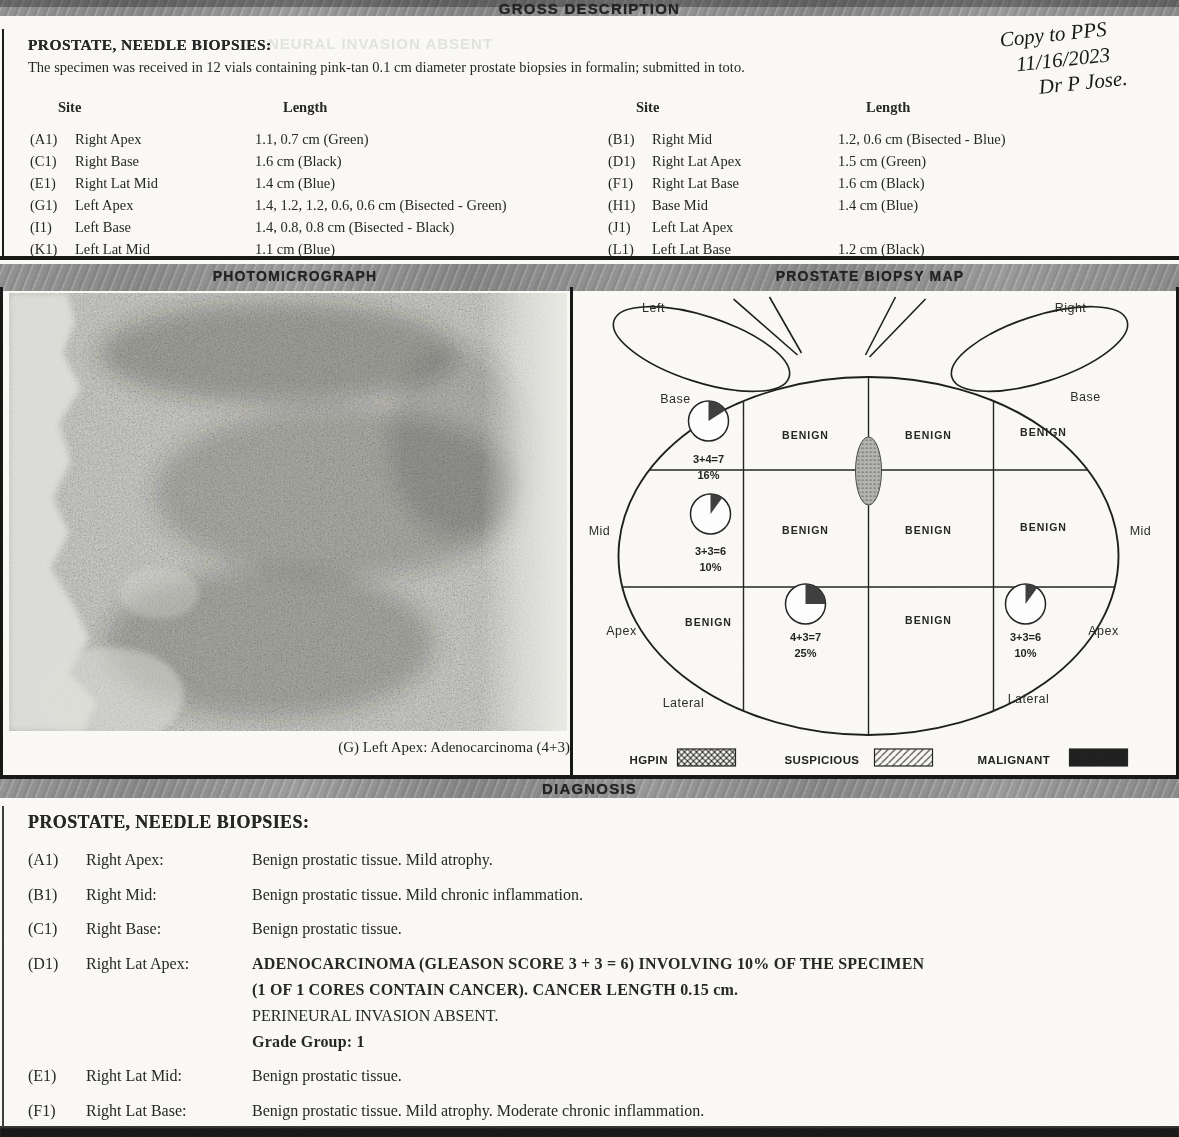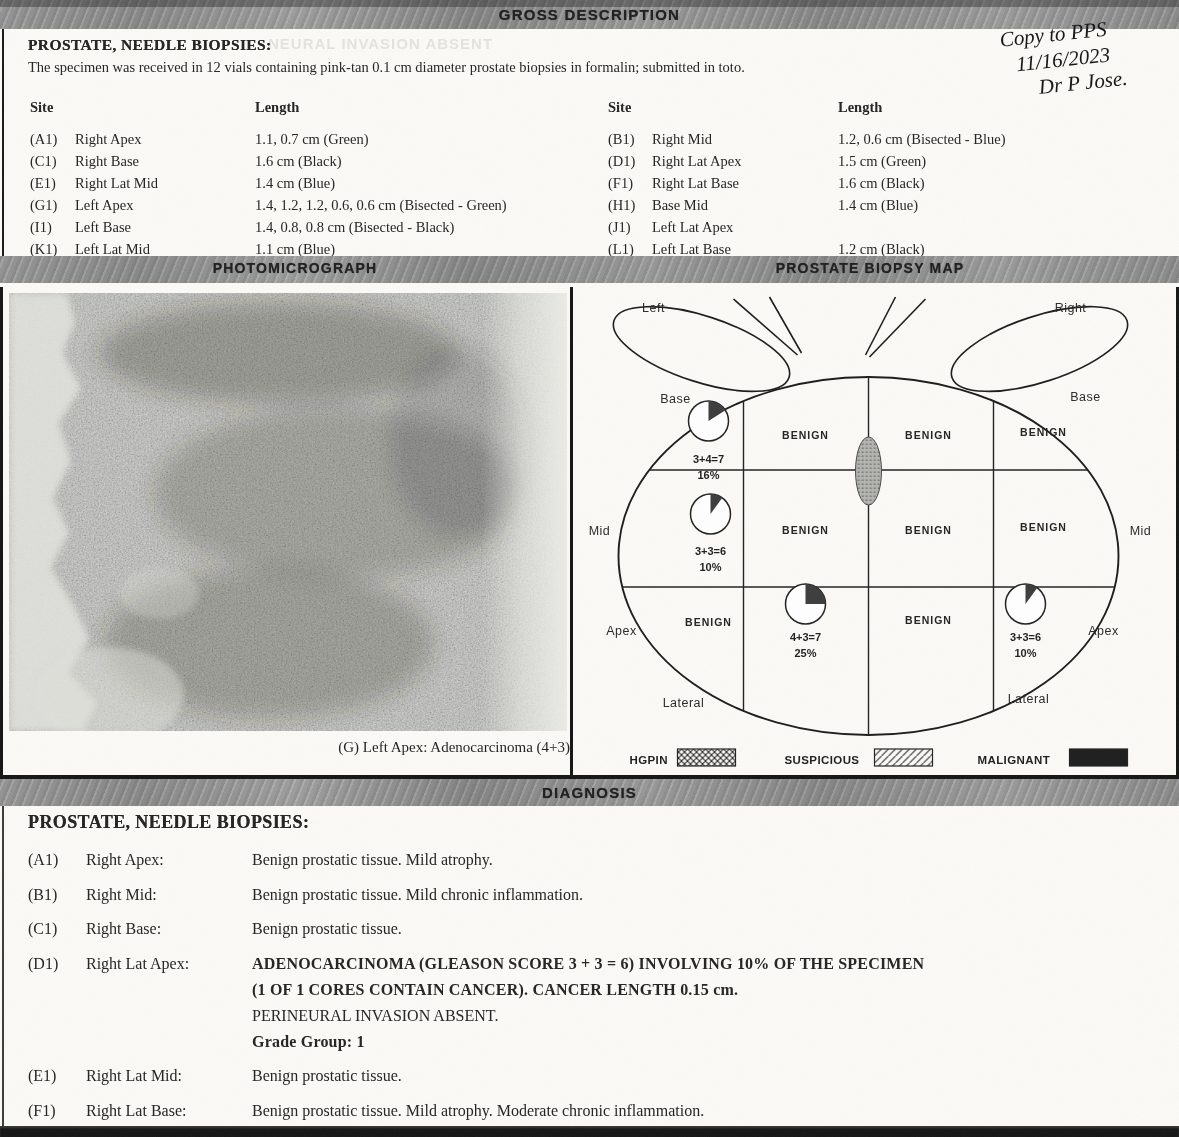--- a/index.html
+++ b/index.html
@@ -6,27 +6,27 @@
   .page{position:relative;width:1179px;height:1137px;background:#fbfaf6;overflow:hidden;
         font-family:"Liberation Serif", serif;color:#242424;}
 
   
   .bar{position:absolute;left:0;right:0;display:flex;align-items:center;justify-content:center;
        background:linear-gradient(90deg,#9b9b9b,#8f8f8f 12%,#a5a5a5 25%,#8b8b8b 40%,#9f9f9f 55%,#8d8d8d 70%,#a2a2a2 85%,#919191);}
   .bar::before{content:"";position:absolute;inset:0;
        background:repeating-linear-gradient(112deg, rgba(0,0,0,0.10) 0 3px, rgba(255,255,255,0.09) 3px 5px, rgba(0,0,0,0.05) 5px 9px);}
   .bar .bar-label{position:relative;font-family:"Liberation Sans",sans-serif;font-weight:bold;
        color:#1f1f1f;letter-spacing:1.2px;font-size:15px;text-shadow:0 0 1px rgba(0,0,0,0.55);}
-  .bar-top{top:0;height:29px;}
+  .bar-top{top:0;height:16px;}
   .bar-top::after{content:"";position:absolute;top:0;left:0;right:0;height:7px;background:rgba(35,35,35,0.40);}
-  .bar-mid{top:256px;height:27px;}
+  .bar-mid{top:264px;height:27px;}
   .bar-mid .bar-label{position:absolute;top:4px;}
   .bar-mid .h-photo{left:295px;transform:translateX(-50%);font-size:14px;}
   .bar-mid .h-map{left:870px;transform:translateX(-50%);font-size:14px;}
-  .bar-diag{top:779px;height:27px;}
+  .bar-diag{top:779px;height:19px;}
   .rule{position:absolute;left:0;right:0;background:#151515;}
   .rule-mid{top:256px;height:4px;}
   .rule-diag{top:775px;height:4px;}
   .bottom-bar{position:absolute;top:1126px;left:0;right:0;height:11px;background:#161616;
        box-shadow:inset 0 2px 2px rgba(255,255,255,0.15);}
   .vline{position:absolute;width:2px;background:#1a1a1a;}
   .vline-top{left:2px;top:29px;height:227px;}
   .vline-diag{left:2px;top:806px;height:320px;opacity:0.85;}
 
   
@@ -37,21 +37,21 @@
        color:#51674f;opacity:0.14;pointer-events:none;}
   .ghost-1{left:268px;top:35px;font-size:15px;letter-spacing:1px;}
   .handwriting{position:absolute;left:1002px;top:18px;width:185px;
        font-family:cursive;font-style:italic;font-weight:500;font-size:21px;line-height:1.22;
        color:#161616;transform:rotate(-6deg);}
   .handwriting .hw2{margin-left:14px;}
   .handwriting .hw3{margin-left:34px;}
 
   .spec-table{position:absolute;left:30px;top:96px;right:6px;font-size:14.5px;}
   .spec-grid{display:grid;grid-template-columns:45px 180px 353px 44px 186px 1fr;line-height:22px;}
-  .spec-head{font-weight:bold;margin-bottom:10px;}
+  .spec-head{font-weight:bold;margin-bottom:10px;margin-left:28px;}
   .sh-site1{grid-column:1/3;} .sh-len1{grid-column:3/4;} .sh-site2{grid-column:4/6;} .sh-len2{grid-column:6/7;}
 
   
   .panels{position:absolute;top:287px;left:0;width:1179px;height:489px;box-sizing:border-box;}
   .panel-left{position:absolute;left:0;top:0;width:573px;height:100%;box-sizing:border-box;
        border-left:3px solid #151515;border-right:3px solid #151515;}
   .panel-right{position:absolute;left:573px;top:0;width:606px;height:100%;box-sizing:border-box;
        border-right:3px solid #151515;}
   .micro-svg{position:absolute;left:6px;top:6px;}
   .micro-caption{position:absolute;left:0;right:0;top:452px;text-align:right;font-size:15px;color:#1f1f1f;}

